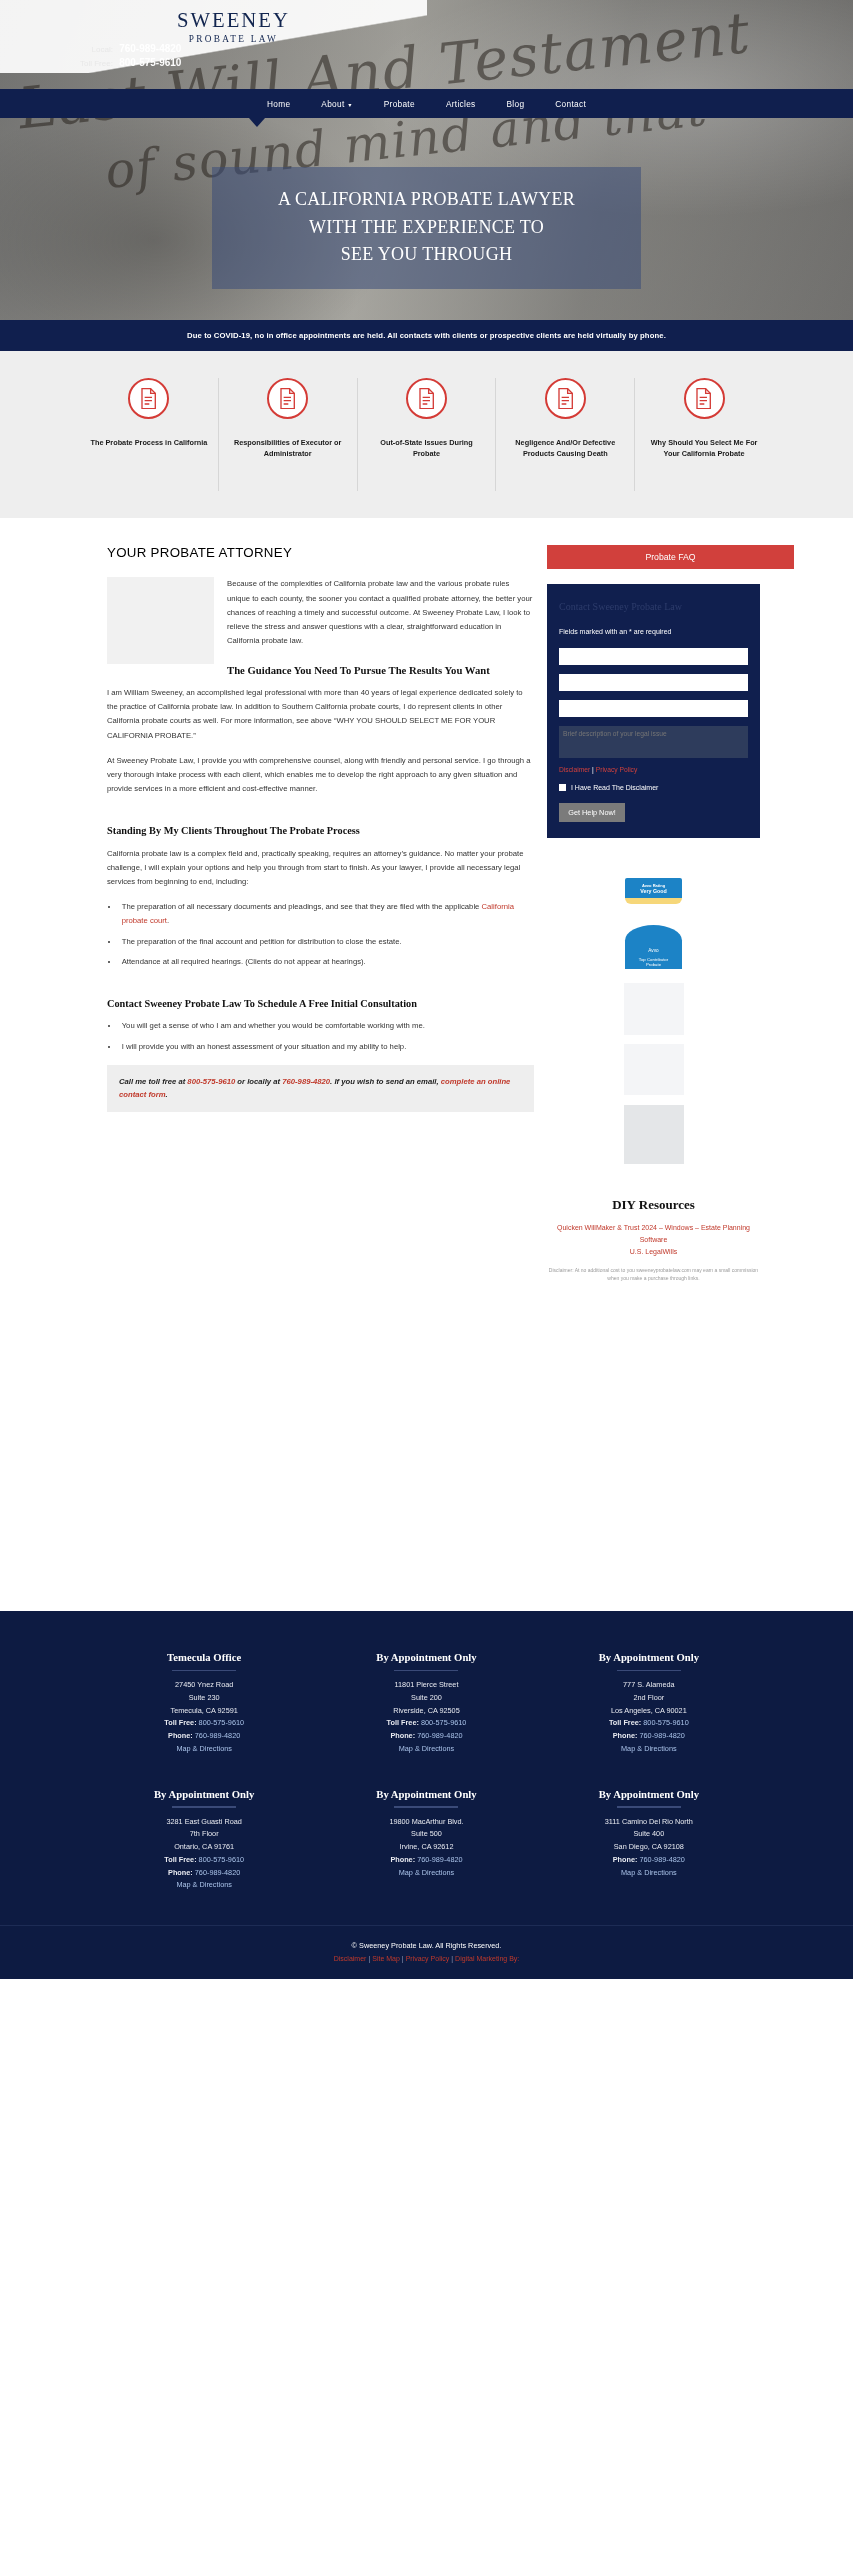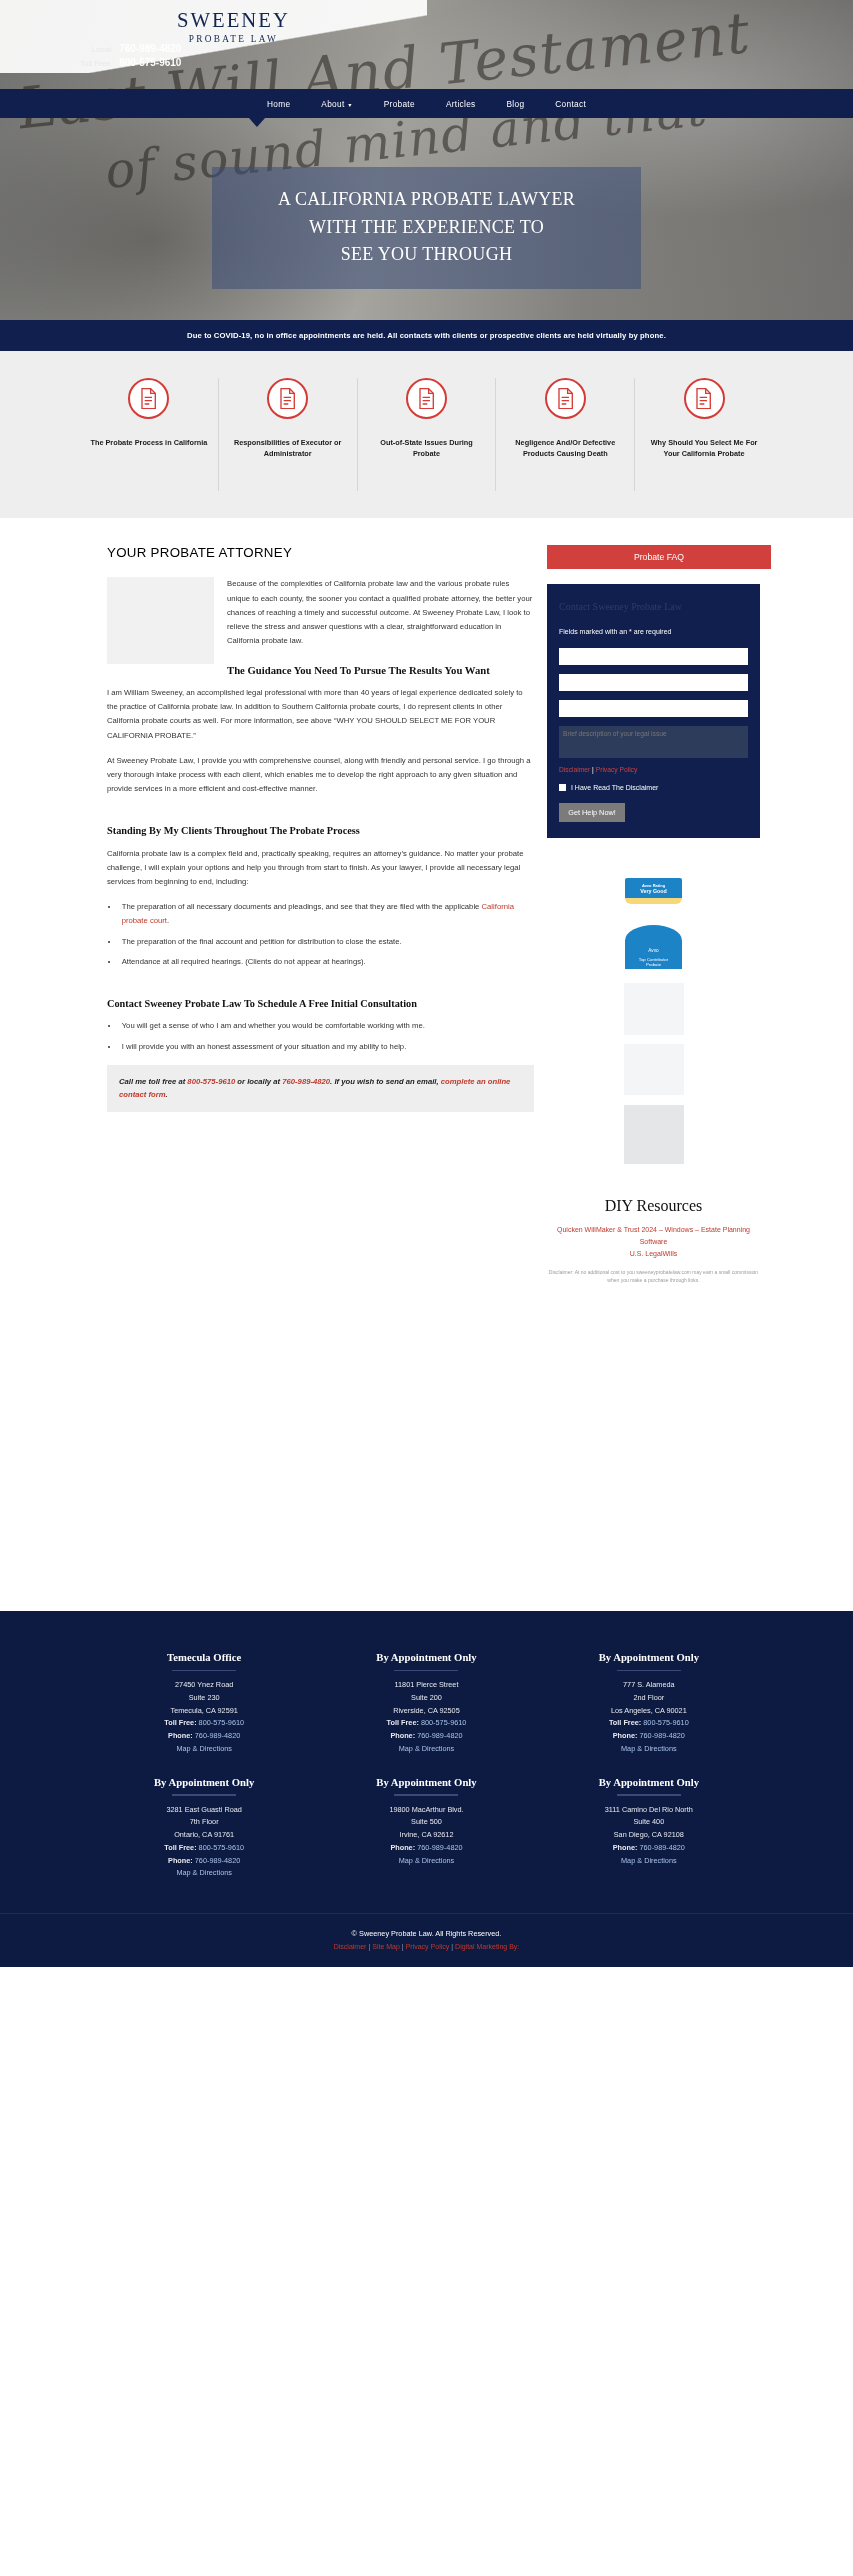--- a/index.html
+++ b/index.html
@@ -215,21 +215,21 @@
     font-size: 7.7px; font-style: italic; font-weight: bold;
     color: #222; line-height: 1.7;
     margin-top: 9.3px;
   }
 
   
   .side-col {
     position: absolute; left: 547px; top: 27px; width: 213px;
   }
   .faq-btn {
-    width: 224px; height: 24px;
+    width: 247px; height: 24px;
     background: #d1403c; color: #fff;
     display: flex; align-items: center; justify-content: center;
     font-size: 8.7px; cursor: pointer;
     margin-bottom: 14.7px;
   }
   .contact-card {
     width: 213px; background: #101f4e; color: #fff;
     padding: 15px 12px 16px;
   }
   .contact-card h3 {
@@ -286,34 +286,34 @@
   .grey-box { width: 60px; background: #f4f5f7; }
   .grey-box.a { height: 52px; }
   .grey-box.b { height: 51px; }
   .grey-box.c { height: 59px; background: #e4e6e8; }
 
   .diy {
     margin-top: 33px; text-align: center; width: 213px;
   }
   .diy h4 {
     font-family: "Liberation Serif", serif;
-    font-size: 16px; color: #111; font-weight: normal; margin-bottom: 9.3px;
+    font-size: 13px; color: #111; font-weight: bold; margin-bottom: 9.3px;
   }
   .diy a { display: block; color: #c0392b; font-size: 7px; text-decoration: none; line-height: 1.7; }
   .diy .disc { font-size: 5px; color: #9b9b9b; margin-top: 8px; line-height: 1.6; }
 
   
   .footer {
     width: 853px; background: #0d1b42; color: #ffffff;
     padding: 40px 0 0;
   }
   .office-grid {
     display: grid;
     grid-template-columns: repeat(3, 1fr);
-    row-gap: 20px;
+    row-gap: 32px;
     padding: 0 93px 33px;
   }
   .office { text-align: center; }
   .office h5 {
     font-family: "Liberation Serif", serif;
     font-size: 10.7px; font-weight: bold; margin-bottom: 6.7px; color: #fff;
   }
   .office .divider { width: 64px; height: 1.3px; background: #3a4a78; margin: 0 auto 8px; }
   .office p { font-size: 7.3px; line-height: 1.75; color: #e8eaf0; }
   .office .lbl { font-weight: bold; }

